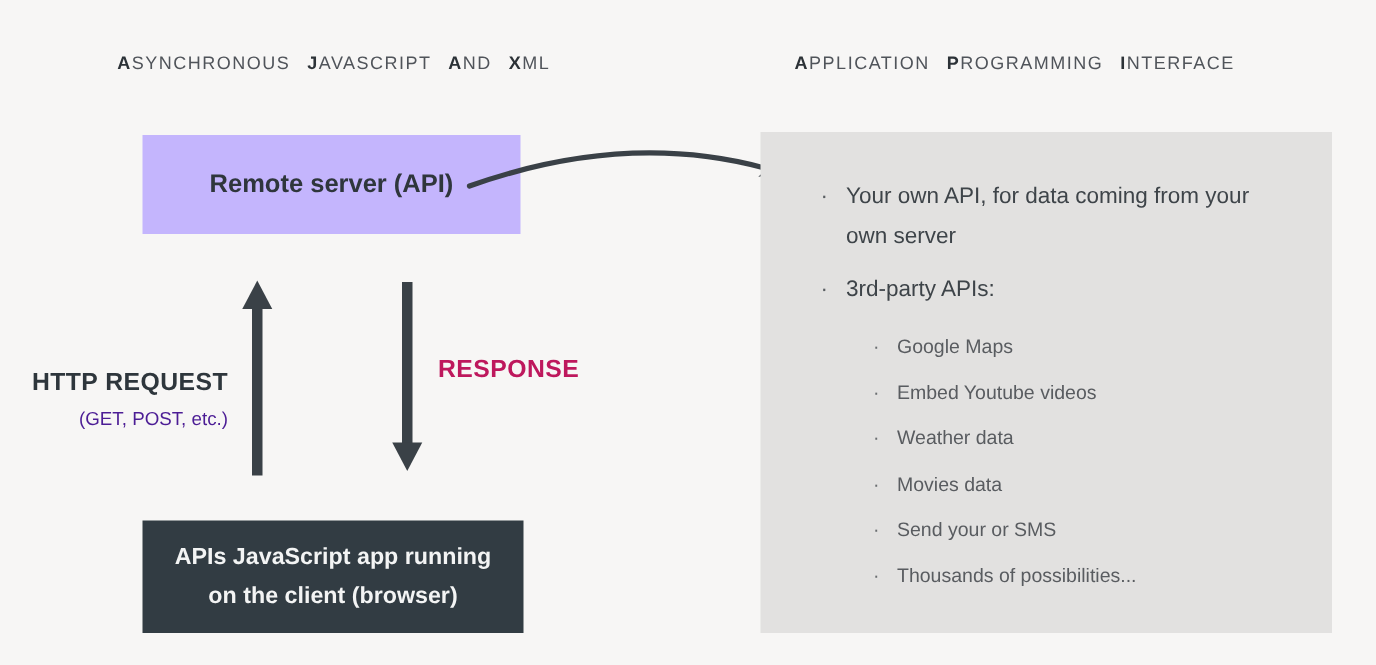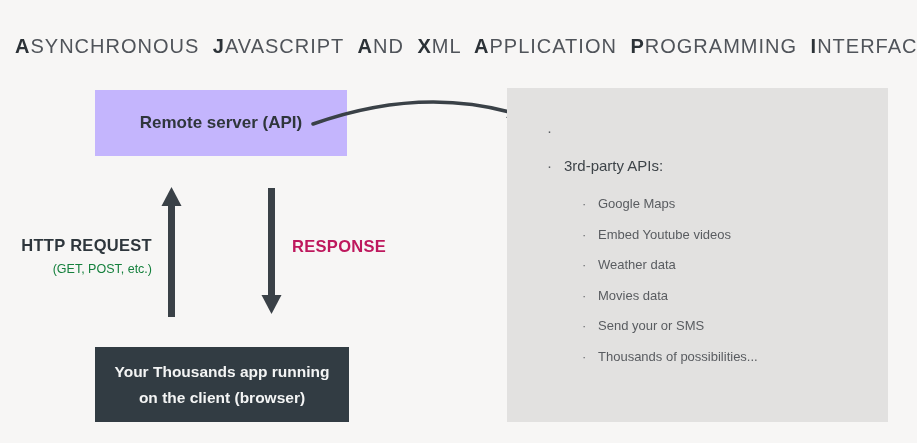--- a/index.html
+++ b/index.html
@@ -6,21 +6,21 @@
   html,body { background:#f7f6f5; }
   body { font-family:"Liberation Sans","DejaVu Sans",sans-serif; }
   .canvas {
     position:relative; width:917px; height:443px;
     background:#f7f6f5; overflow:hidden;
   }
 
   
   .title {
     position:absolute; top:35px; text-align:center;
-    font-size:20px; letter-spacing:1px; word-spacing:7px;
+    font-size:12px; letter-spacing:1px; word-spacing:7px;
     color:#50545a; font-weight:normal; white-space:nowrap;
   }
   .title b { color:#2c3237; font-weight:bold; }
   .title-left  { left:15px;  width:415px; }
   .title-right { left:474px; width:405px; }
 
   
   .server-box {
     position:absolute; left:95px; top:90px; width:252px; height:66px;
     background:#c4b5fd; display:flex; align-items:center; justify-content:center;
@@ -34,24 +34,24 @@
     align-items:center; justify-content:center;
     font-size:15.5px; font-weight:600; color:#f3f4f4; line-height:26px;
     text-align:center;
   }
 
   
   .request-label {
     position:absolute; left:0; top:236px; width:152px; text-align:right;
   }
   .request-label .main {
-    font-size:16.5px; font-weight:bold; color:#2e363c; letter-spacing:0.3px;
+    font-size:16.5px; font-weight:bold; color:#2e363c; letter-spacing:0.3px;margin-top:10px;
   }
   .request-label .detail {
-    margin-top:7px; font-size:12.5px; color:#15803d;
+    margin-top:7px; font-size:12.5px; color:#4c1d95;
   }
   .response-label {
     position:absolute; left:292px; top:237px;
     font-size:16.5px; font-weight:bold; color:#be185d; letter-spacing:0.3px;
   }
 
   
   .arrows {
     position:absolute; left:0; top:0; width:917px; height:443px;
     pointer-events:none;
@@ -88,21 +88,21 @@
   </div>
   <div class="title title-right">
     <b>A</b><span>PPLICATION </span><b>P</b><span>ROGRAMMING </span><b>I</b><span>NTERFACE</span>
   </div>
 
   <div class="server-box">
     <span>Remote server (API)</span>
   </div>
 
   <div class="client-box">
-    <span>Your Thousands app running</span>
+    <span>APIs JavaScript app running</span>
     <span>on the client (browser)</span>
   </div>
 
   <div class="request-label">
     <div class="main">HTTP REQUEST</div>
     <div class="detail">(GET, POST, etc.)</div>
   </div>
   <div class="response-label">
     <span>RESPONSE</span>
   </div>
@@ -124,20 +124,21 @@
       <polygon points="271.5,314 261.5,295 281.5,295"></polygon>
     </g>
 
     <path d="M313,124 Q423,85 520,115" fill="none" stroke="#3a4147" stroke-width="3.5" stroke-linecap="round" marker-end="url(#curveHead)"></path>
   </svg>
 
   <div class="panel">
     <ul>
       <li class="main-item main-item-1">
         <span class="bullet">·</span>
+        <span class="txt">Your own API, for data coming from your own server</span>
       </li>
       <li class="main-item">
         <span class="bullet">·</span>
         <span class="txt">3rd-party APIs:</span>
       </li>
     </ul>
     <ul class="sub-list">
       <li class="sub-item">
         <span class="bullet">·</span>
         <span>Google Maps</span>

